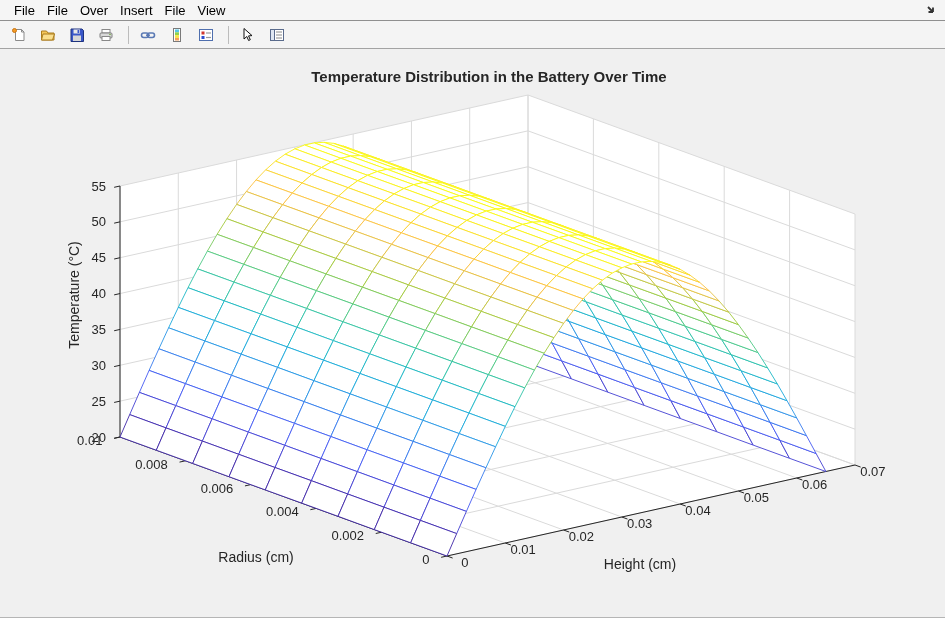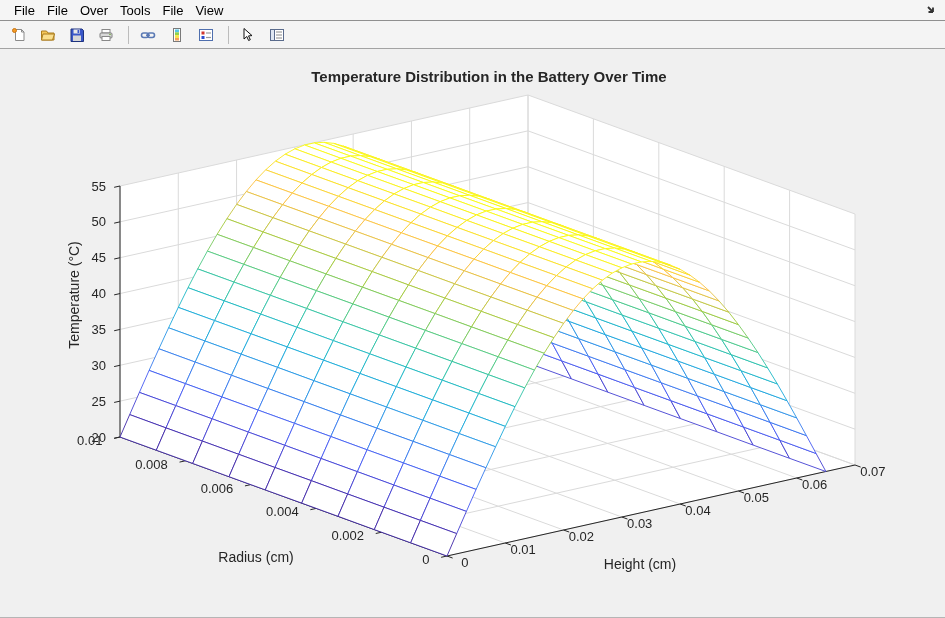--- a/index.html
+++ b/index.html
@@ -33,21 +33,21 @@
 </style>
 </head>
 <body>
 
 <div class="window">
 
   <div class="menubar">
     <span class="menu-item">File</span>
     <span class="menu-item">File</span>
     <span class="menu-item">Over</span>
-    <span class="menu-item">Tools</span>
+    <span class="menu-item">Insert</span>
     <span class="menu-item">File</span>
     <span class="menu-item">View</span>
     <span class="dock-btn">
       <svg width="16" height="16" viewBox="0 0 16 16">
         <path d="M5 5 L10 10 M10 10 L10 5.5 M10 10 L5.5 10" stroke="#333" stroke-width="1.8" fill="none"></path>
       </svg>
     </span>
   </div>
 
   <div class="toolbar">

